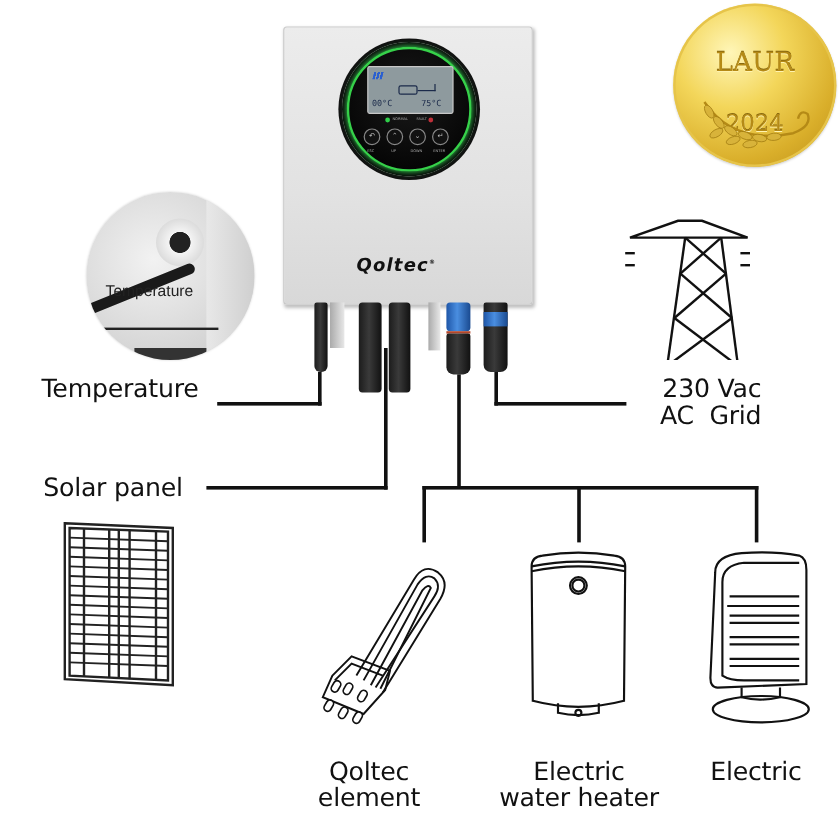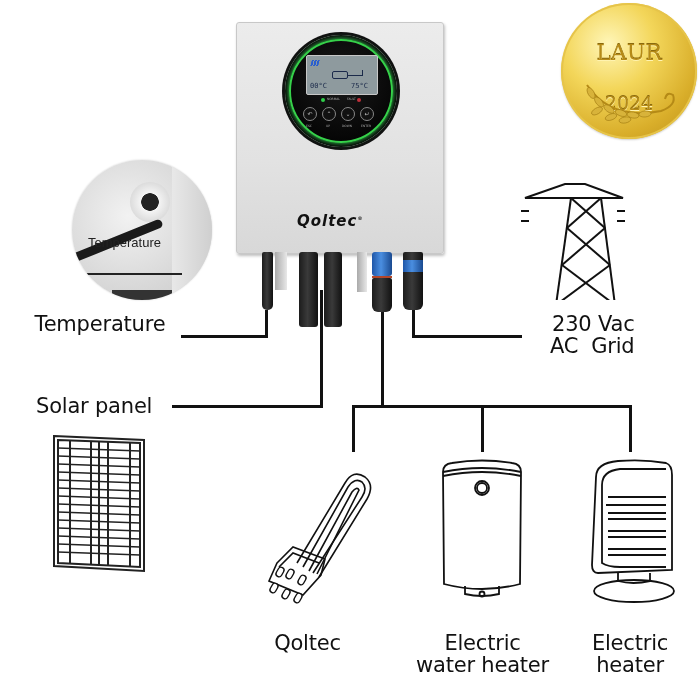--- a/index.html
+++ b/index.html
@@ -126,28 +126,28 @@
 <div class="label center" style="left:24px;top:313px;width:152px;">
   <div>Temperature</div>
 </div>
 <div class="label" style="left:36px;top:395px;">Solar panel</div>
 <div class="label" style="left:550px;top:313px;text-align:right;">
   <div>230 Vac</div>
   <div style="white-space:pre;">AC  Grid</div>
 </div>
 <div class="label center" style="left:250px;top:632px;width:115px;">
   <div>Qoltec</div>
+  <div>element</div>
 </div>
 <div class="label center" style="left:405px;top:632px;width:155px;">
   <div>Electric</div>
   <div>water heater</div>
 </div>
 <div class="label center" style="left:575px;top:632px;width:110px;">
   <div>Electric</div>
-  <div>heater</div>
 </div>
 
 <svg class="abs" style="left:515px;top:170px;" width="130" height="130" viewBox="0 0 130 130">
   <g fill="none" stroke="#111" stroke-width="2">
     <path d="M10 28 L50 14 L70 14 L108 28 Z"></path>
     <line x1="56" y1="28" x2="41" y2="135"></line>
     <line x1="86" y1="28" x2="100" y2="135"></line>
     <line x1="56" y1="28" x2="90" y2="58"></line>
     <line x1="86" y1="28" x2="52" y2="58"></line>
     <line x1="52" y1="58" x2="95" y2="95"></line>

